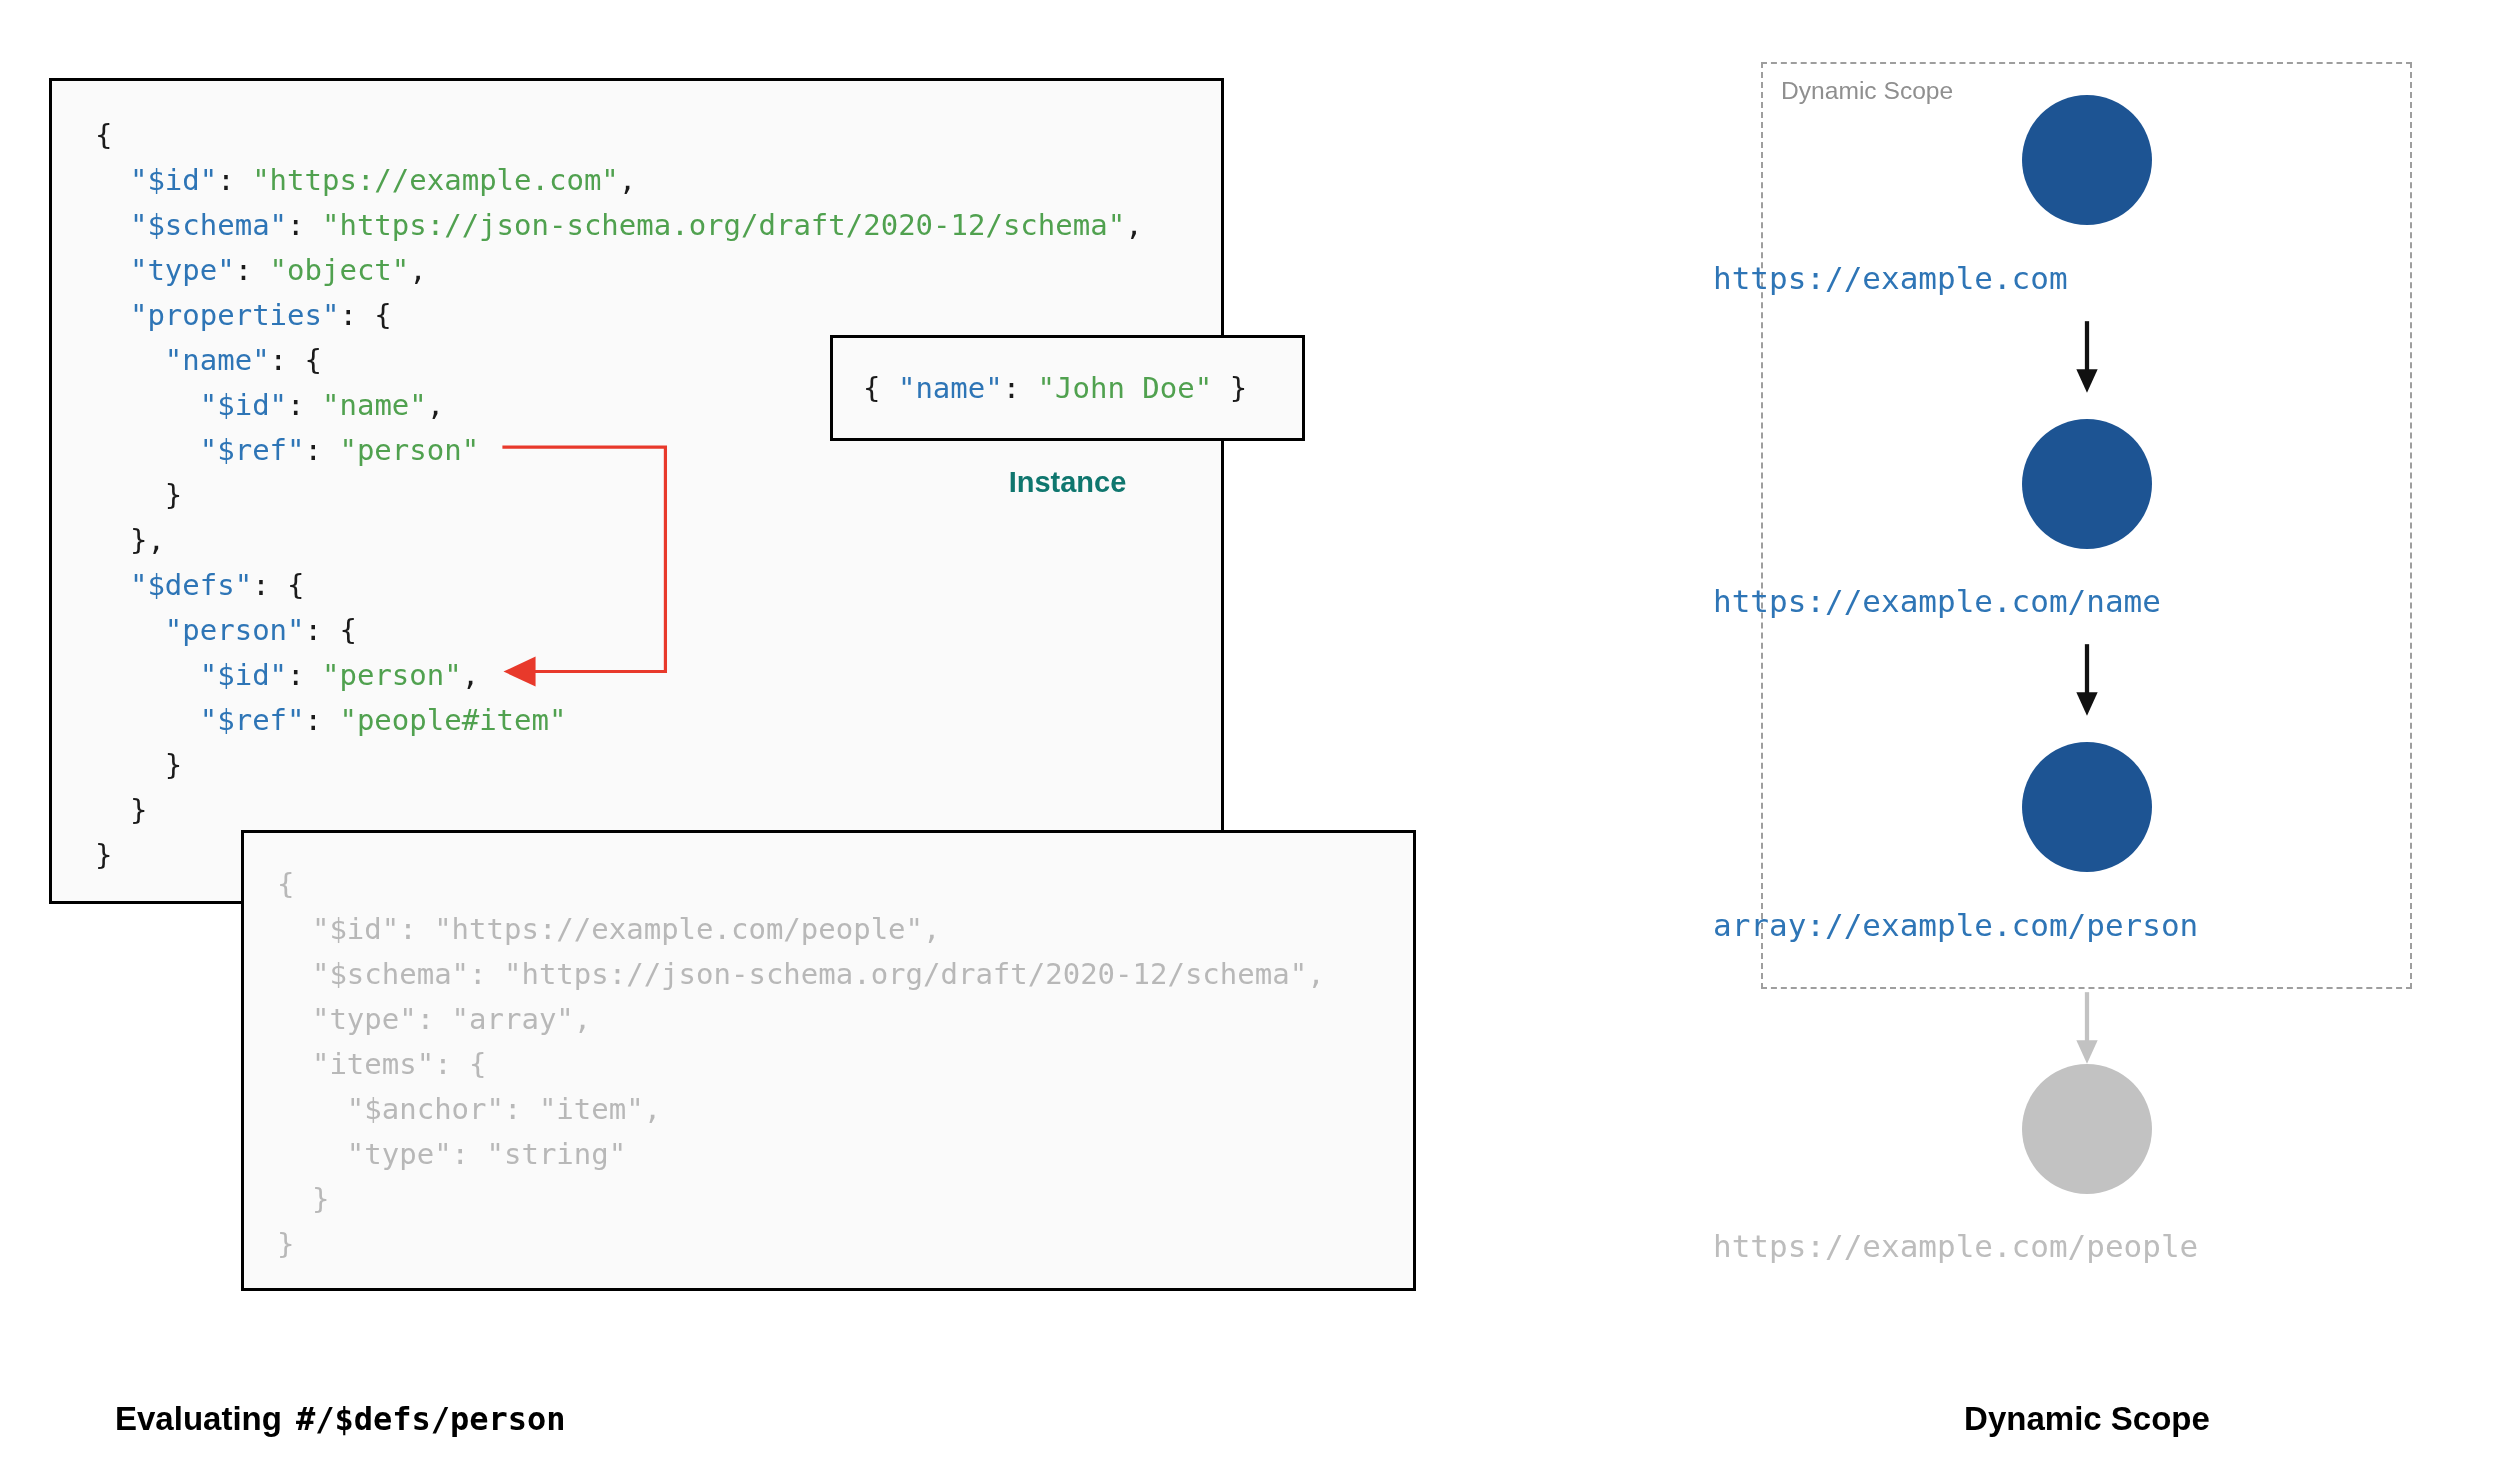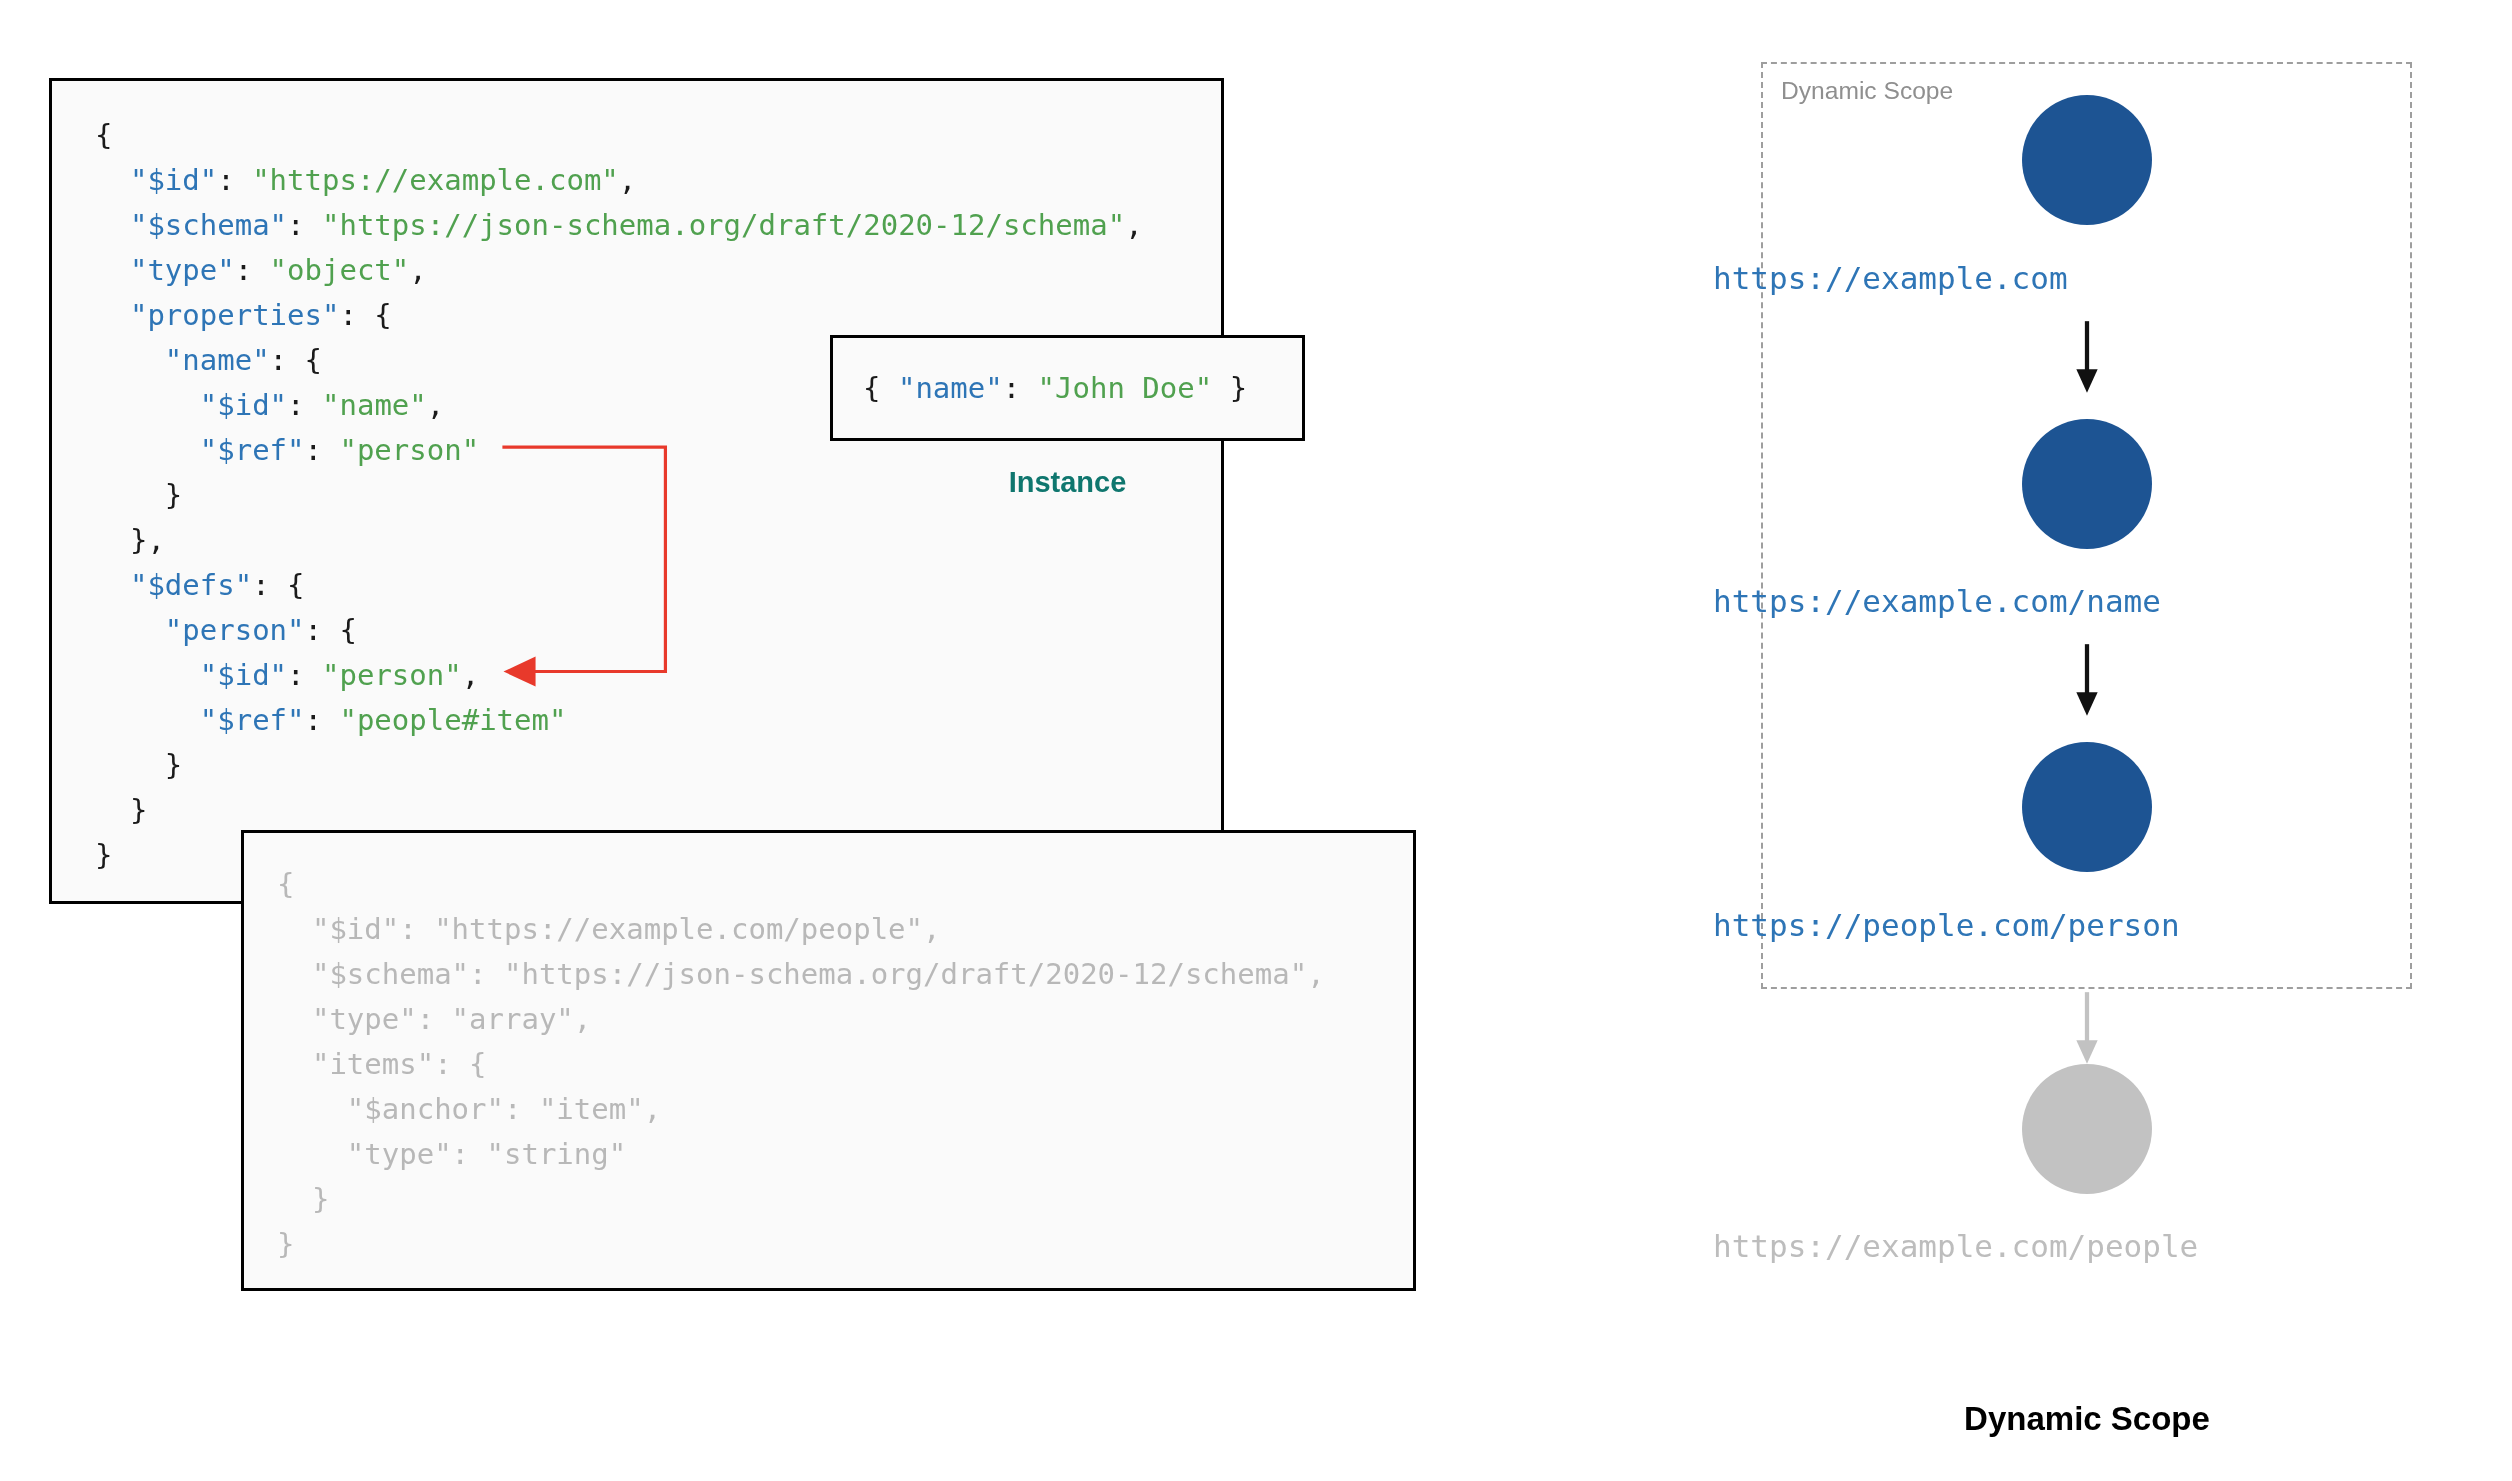--- a/index.html
+++ b/index.html
@@ -118,27 +118,30 @@
 
   <div class="scope-node blue" style="top:419px"></div>
   <div class="scope-url blue-url" style="top:583px">https://example.com/name</div>
 
   <svg class="flow-arrow black-arrow" style="top:644px" width="32" height="75" viewBox="0 0 60 140">
     <line x1="30" y1="0" x2="30" y2="94"></line>
     <polygon points="10,90 50,90 30,134"></polygon>
   </svg>
 
   <div class="scope-node blue" style="top:742px"></div>
-  <div class="scope-url blue-url" style="top:907px">https://people.com/person</div>
+  <div class="scope-url blue-url" style="top:907px">array://example.com/person</div>
 
   <svg class="flow-arrow gray-arrow" style="top:992px" width="32" height="75" viewBox="0 0 60 140">
     <line x1="30" y1="0" x2="30" y2="94"></line>
     <polygon points="10,90 50,90 30,134"></polygon>
   </svg>
 
   <div class="scope-node gray" style="top:1064px"></div>
   <div class="scope-url gray-url" style="top:1228px">https://example.com/people</div>
 
+  <div id="evaluating-caption">
+    <span>Evaluating</span><span id="evaluating-pointer">#/$defs/person</span>
+  </div>
 
   <div id="scope-caption">Dynamic Scope</div>
 
 </div>
 
 
 </body></html>

